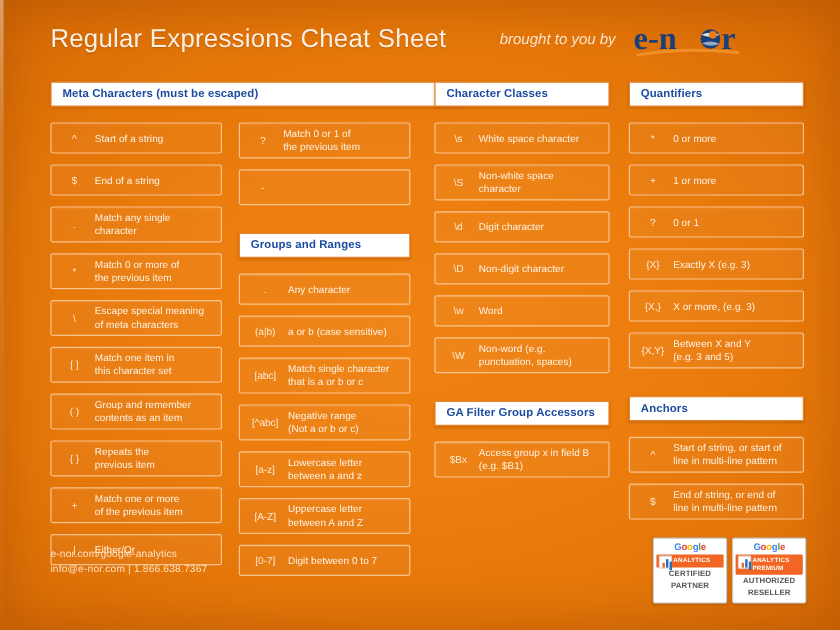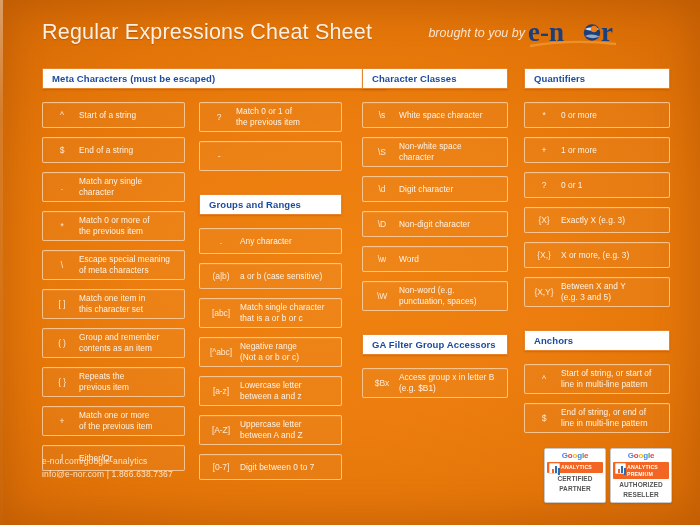--- a/index.html
+++ b/index.html
@@ -64,21 +64,21 @@
     font-size: 21.5px;
     font-weight: 300;
     letter-spacing: 0.2px;
     color: #fdf0e3;
     white-space: nowrap;
     text-shadow: 0 1px 1px rgba(120,55,0,0.35);
   }
 
   #brought-by {
     position: absolute;
-    right: 175px;
+    right: 187px;
     top: 26px;
     font-size: 12.5px;
     font-style: italic;
     color: #fbe3cd;
     white-space: nowrap;
     text-align: right;
   }
 
   #logo {
     position: absolute;
@@ -462,21 +462,21 @@
 
     <div class="spacer-gap"></div>
 
     <div class="sec-head">GA Filter Group Accessors</div>
     <div class="spacer-sm"></div>
 
 
     <div class="row tall">
       <span class="sym">$Bx</span>
       <span class="desc">
-        <span>Access group x in letter B</span>
+        <span>Access group x in field B</span>
         <span class="l2">(e.g. $B1)</span>
       </span>
     </div>
 
   </div>
 
   <div class="col" id="col-quant">
 
     <div class="sec-head">Quantifiers</div>
     <div class="spacer-sm"></div>

